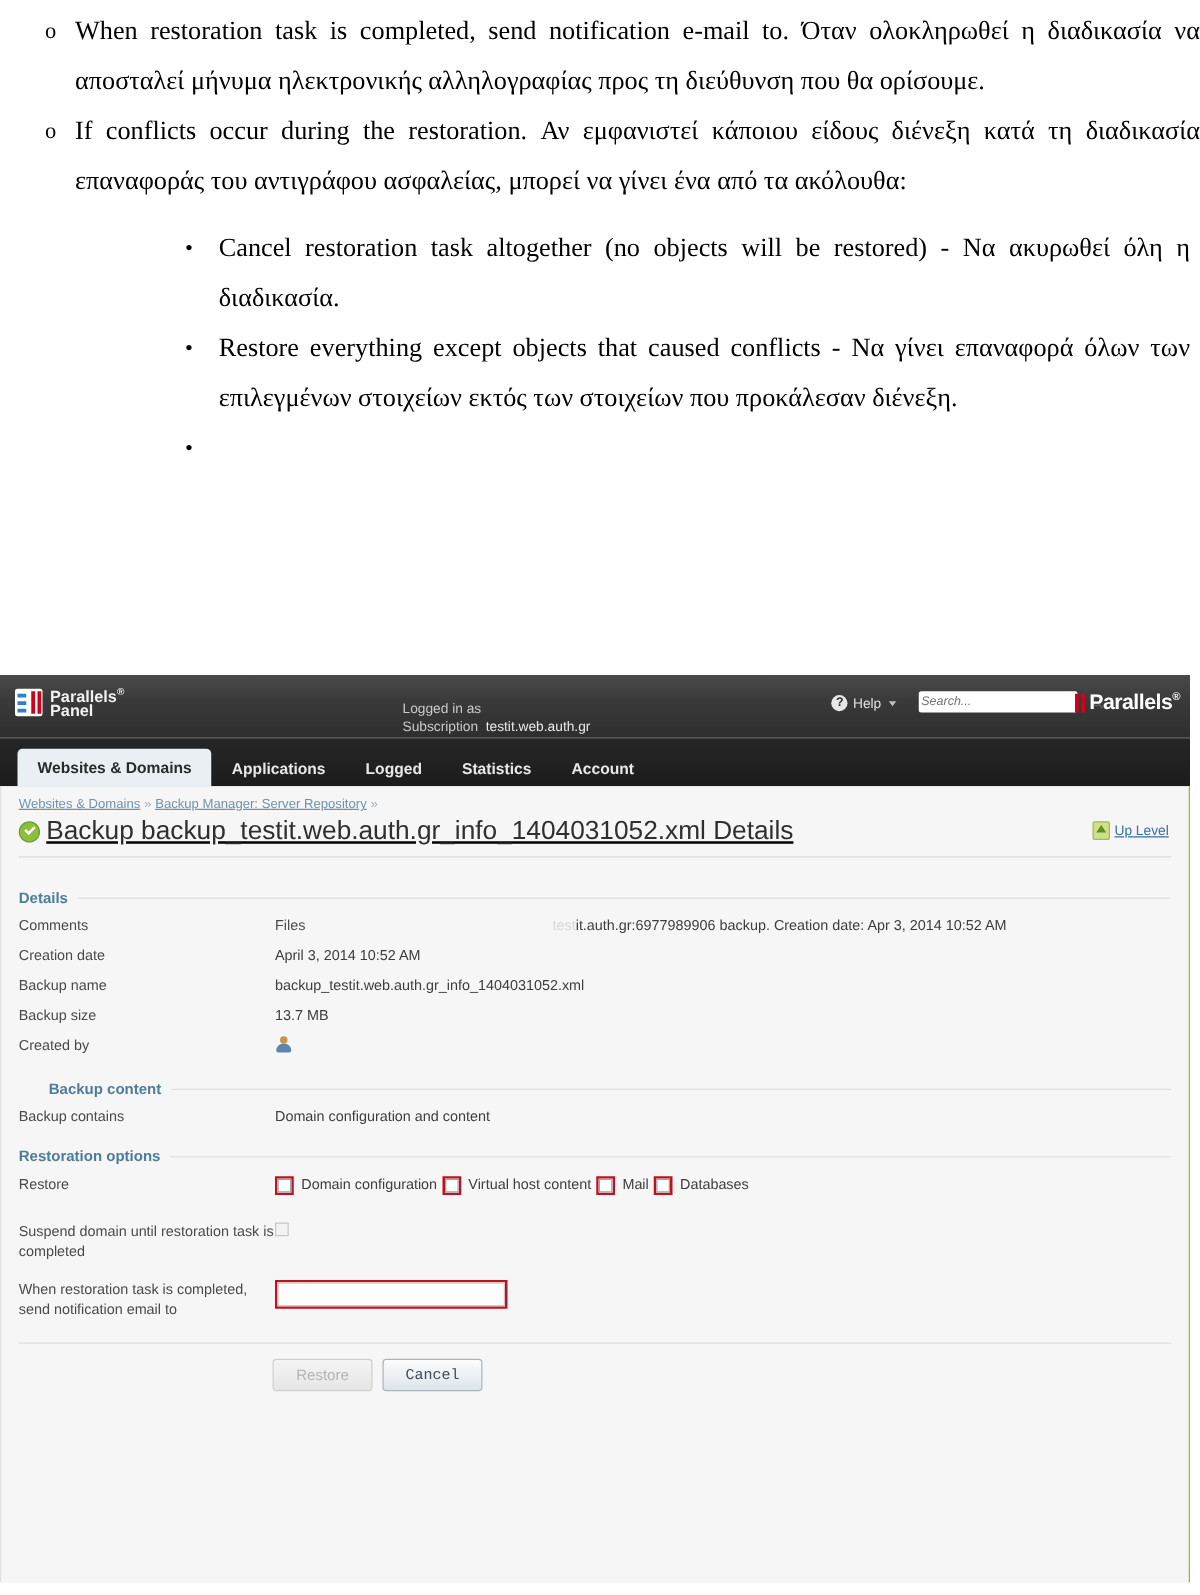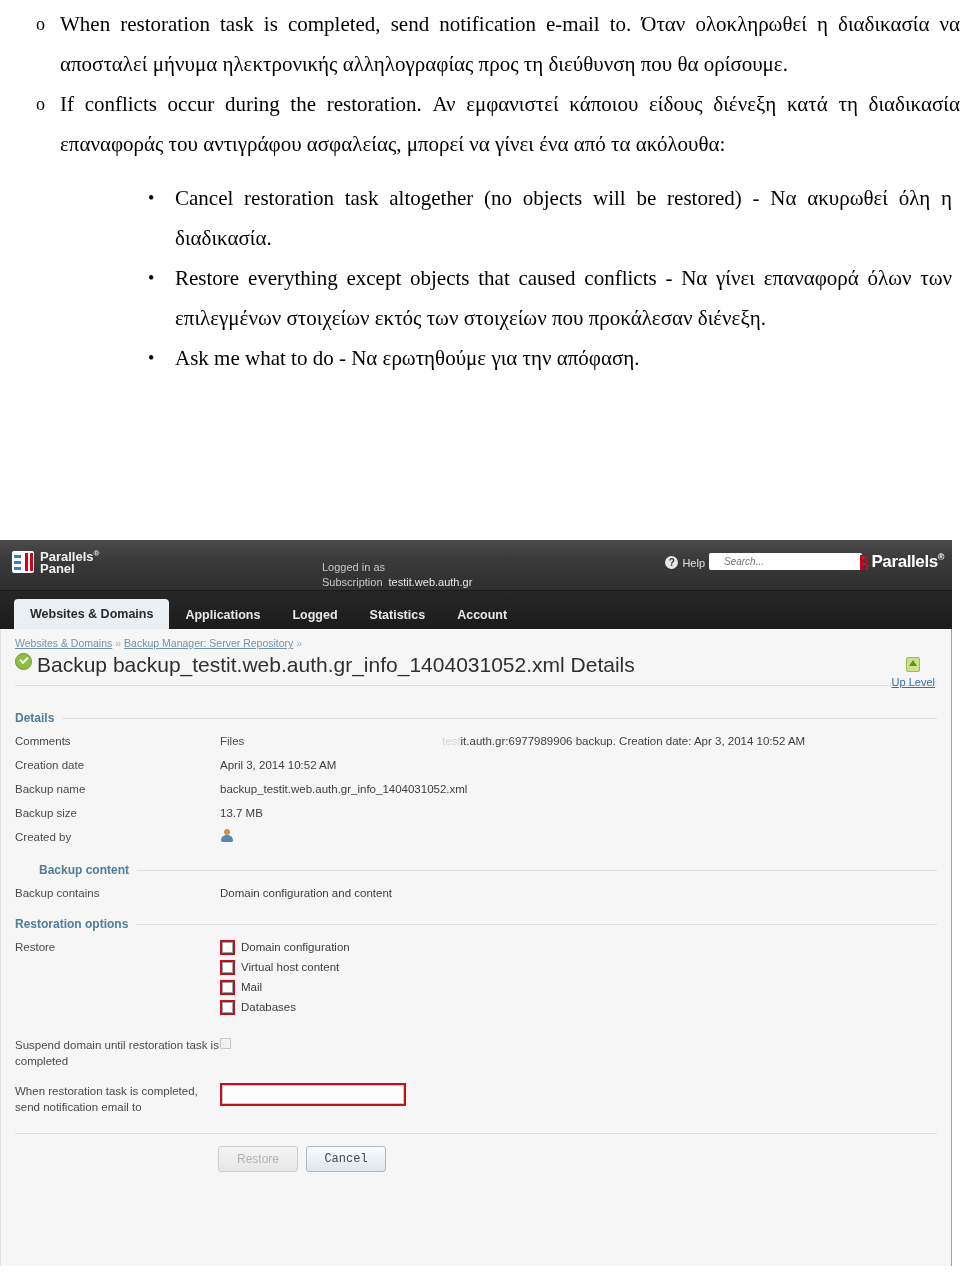--- a/index.html
+++ b/index.html
@@ -148,21 +148,21 @@
     margin-left: 2px;
   }
   .search-box {
     position: absolute;
     right: 90px; top: 13px;
     width: 127px; height: 17px;
     background: #fff;
     border-radius: 2px;
     display: flex;
     align-items: center;
-    padding: 0 13px;
+    padding: 0 0;
   }
   .search-box input {
     border: 0;
     outline: 0;
     flex: 1;
     font-size: 10px;
     font-style: italic;
     color: #999;
     font-family: "Liberation Sans", sans-serif;
     background: transparent;
@@ -248,23 +248,24 @@
   }
   .breadcrumb a {
     color: #6f93ad;
     text-decoration: underline;
     cursor: pointer;
   }
   .breadcrumb .sep { color: #9bb3c4; margin: 0 3px; }
 
   .page-title-row {
     display: flex;
-    align-items: flex-start;
+    align-items: center;
     padding: 2px 14px 0 14px;
     position: relative;
+    text-decoration: underline;
   }
   .title-icon {
     width: 15px; height: 15px;
     border-radius: 50%;
     background: #8cbf3f;
     border: 1px solid #6f9c2d;
     position: relative;
     margin-right: 5px;
     flex: 0 0 auto;
   }
@@ -284,21 +285,20 @@
     white-space: nowrap;
   }
   .up-level {
     position: absolute;
     right: 16px;
     top: 6px;
     display: flex;
     align-items: center;
     gap: 4px;
     font-size: 11px;
-    flex-direction: column;
   }
   .up-arrow {
     width: 12px; height: 13px;
     background: #cfe08a;
     border: 1px solid #9fb85a;
     border-radius: 2px;
     position: relative;
   }
   .up-arrow::after {
     content: "";
@@ -377,21 +377,21 @@
   .user-icon::after {
     content: "";
     position: absolute;
     left: 1px; top: 6px;
     width: 12px; height: 7px;
     border-radius: 6px 6px 2px 2px;
     background: #5b86ad;
   }
 
   
-  .cb-list { display: flex; flex-direction: column; gap: 4px; }
+  .cb-list { display: flex; flex-direction: row; gap: 4px; }
   .cb-row {
     display: flex;
     align-items: center;
     gap: 6px;
     font-size: 11.5px;
     color: #3d3d3d;
   }
   .cb-hl {
     border: 2px solid #c0121b;
     padding: 0px;
@@ -474,21 +474,20 @@
     <li class="doc-item lvl2">
       <span class="marker">•</span>
       <span>Cancel restoration task altogether (no objects will be restored) - Να ακυρωθεί όλη η διαδικασία.</span>
     </li>
     <li class="doc-item lvl2">
       <span class="marker">•</span>
       <span>Restore everything except objects that caused conflicts - Να γίνει επαναφορά όλων των επιλεγμένων στοιχείων εκτός των στοιχείων που προκάλεσαν διένεξη.</span>
     </li>
     <li class="doc-item lvl2">
       <span class="marker">•</span>
-      <span>Ask me what to do - Να ερωτηθούμε για την απόφαση.</span>
     </li>
   </ul>
 </div>
 
 <div class="app-shot">
 
   <div class="app-header">
     <div class="brand">
       <span class="brand-mark">
         <i class="chk c1"></i>

